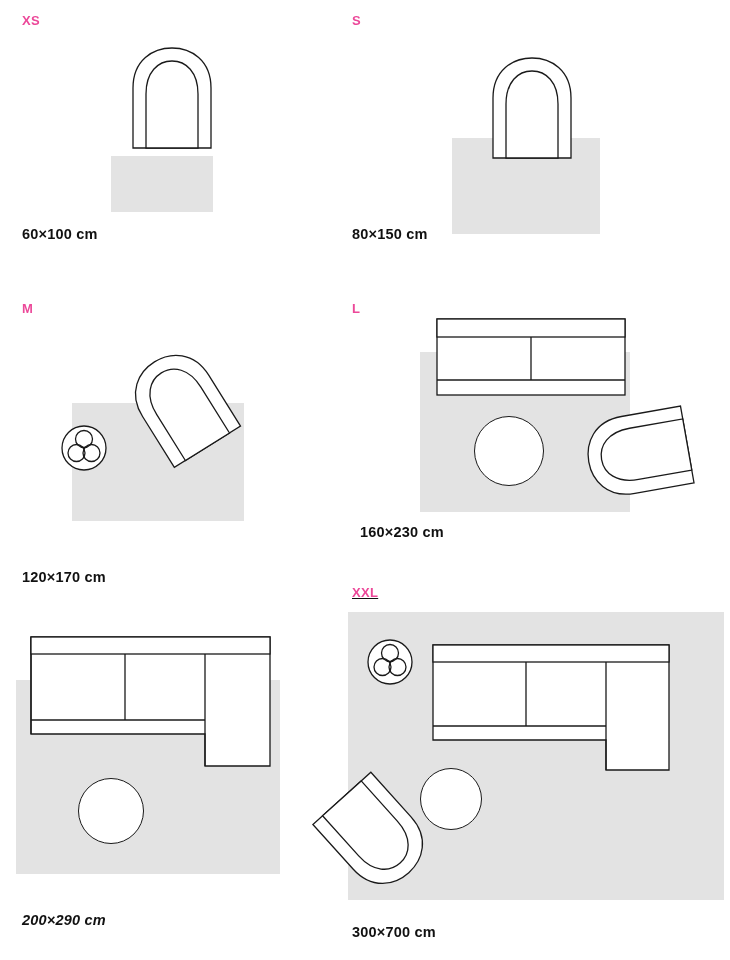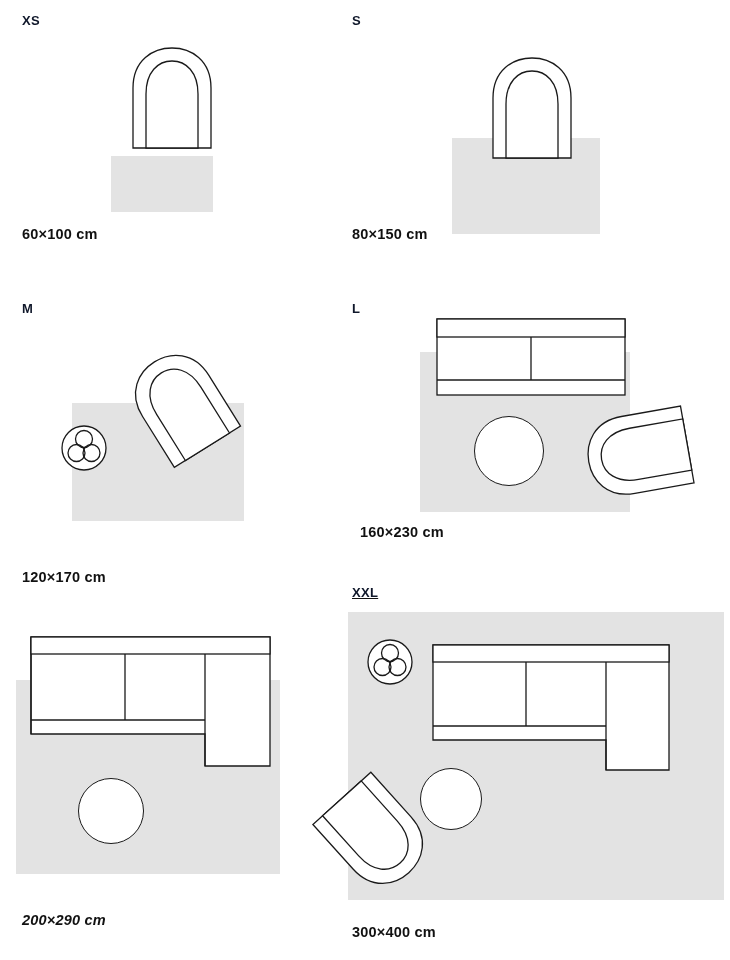--- a/index.html
+++ b/index.html
@@ -20,21 +20,21 @@
     width: 730px;
     height: 960px;
   }
   .cell {
     position: absolute;
   }
   .size-label {
     font-size: 13px;
     font-weight: bold;
     letter-spacing: 0.3px;
-    color: #0f172a;
+    color: #ec4899;
     margin: 0;
     padding: 0;
     line-height: 14px;
   }
   .dim-label {
     font-size: 14.5px;
     font-weight: bold;
     color: #111;
     line-height: 16px;
     letter-spacing: 0.2px;
@@ -193,16 +193,16 @@
       </svg>
 
       <svg style="position:absolute; left:-28px; top:168px;" width="120" height="120" viewBox="0 0 120 120">
         <g transform="rotate(138 60 60)">
           <path class="stroke" d="M21,108 L21,48 C21,20 41,8 60,8 C79,8 99,20 99,48 L99,108 Z"></path>
           <path class="stroke" d="M34,108 L34,54 C34,32 46,21 60,21 C74,21 86,32 86,54 L86,108 Z"></path>
         </g>
       </svg>
     </div>
 
-    <div class="dim-label" style="position:absolute; left:0; top:338px; width:376px;">300×400 cm</div>
+    <div class="dim-label" style="position:absolute; left:0; top:338px; width:376px;">300×700 cm</div>
   </div>
 
 </div>
 
 </body></html>

